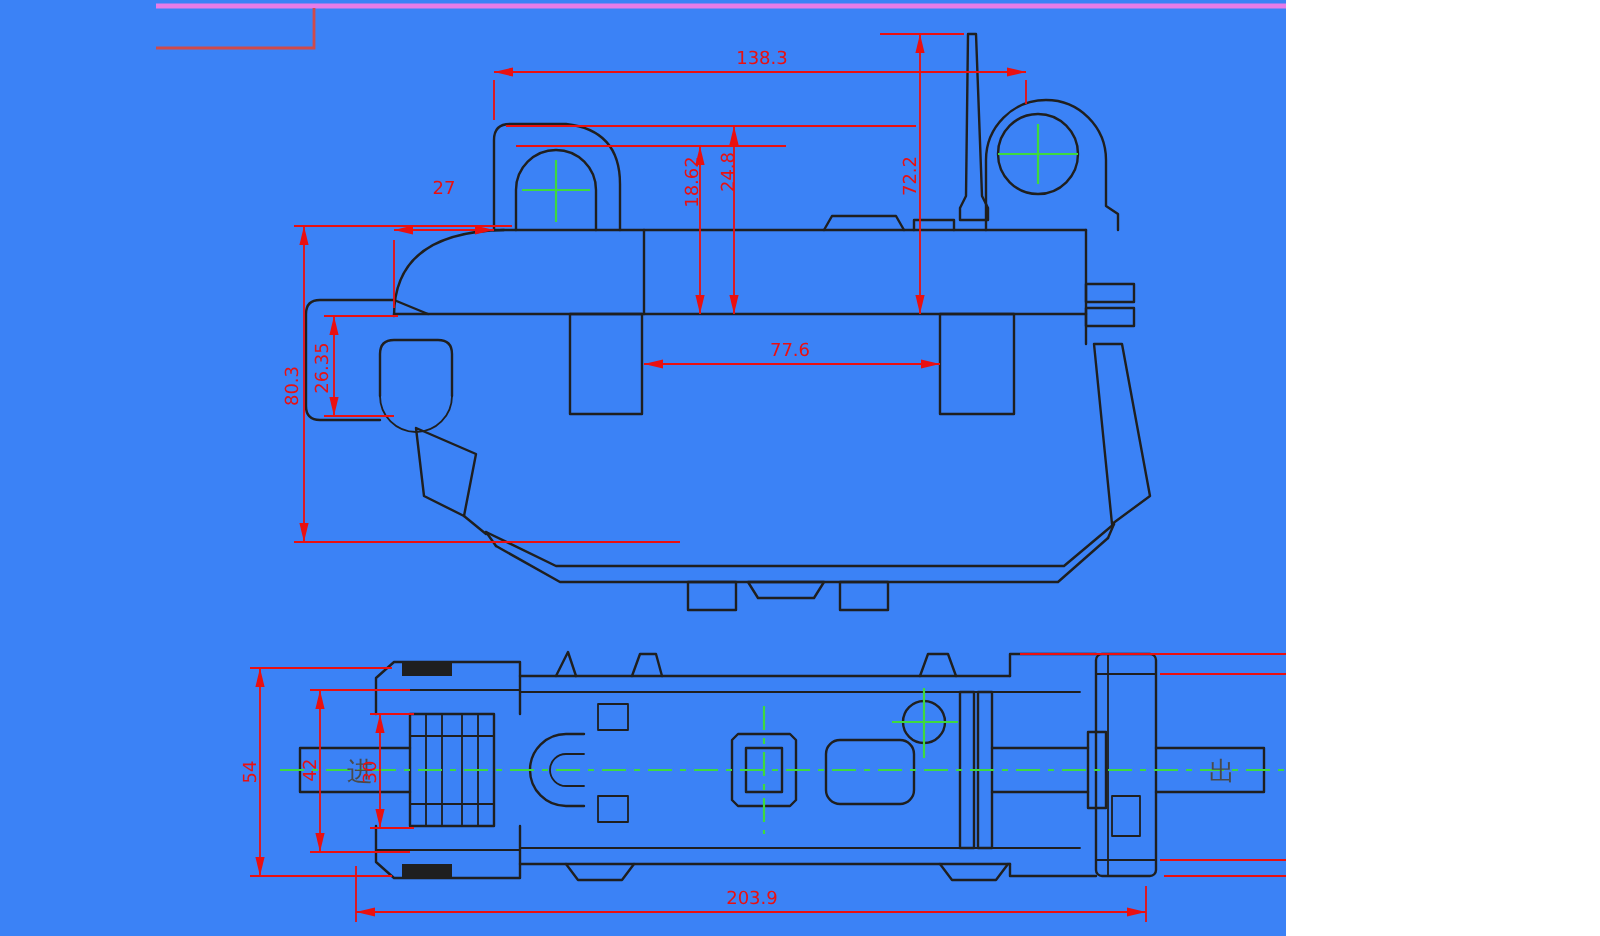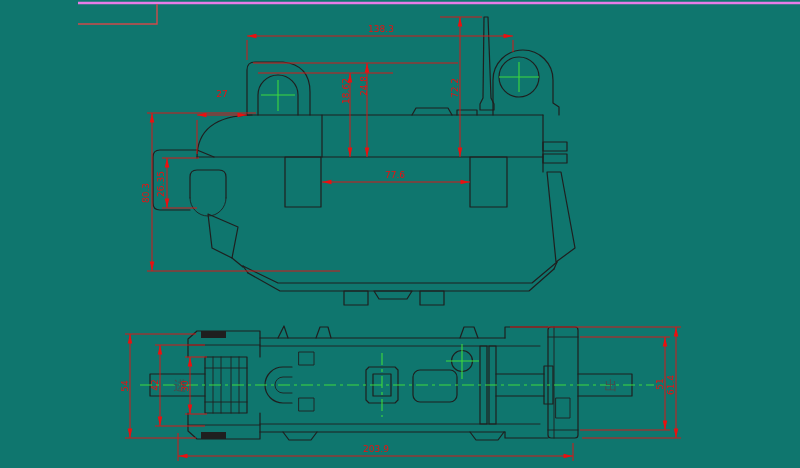--- a/index.html
+++ b/index.html
@@ -1,16 +1,16 @@
 <!DOCTYPE html>
 <html style="--c-outline: #1f1f1f; --c-dim: #ea1010; --c-center: #3fd93f; --c-sheet: #e87ce8; --c-frame: #cf4a4a; --c-ann: #4a4a4a;"><head>
 <meta charset="utf-8">
 <style>
   html,body{margin:0;padding:0;background:#ffffff;}
-  #sheet{width:800px;height:468px;position:relative;background:#0f766e;overflow:hidden;text-decoration:underline;}
+  #sheet{width:643px;height:468px;position:relative;background:#3b82f6;overflow:hidden;text-decoration:underline;}
   svg{display:block;}
   .outline{stroke:var(--c-outline,#1f1f1f);fill:none;stroke-width:1.2;stroke-linejoin:round;stroke-linecap:round;}
   .thin{stroke-width:0.9;}
   .solid{fill:var(--c-outline,#1f1f1f);stroke:none;}
   .dimline{stroke:var(--c-dim,#ea1010);fill:none;stroke-width:0.9;}
   .arrow{fill:var(--c-dim,#ea1010);stroke:none;}
   .dimtext{fill:var(--c-dim,#ea1010);font:9px "DejaVu Sans", sans-serif;text-anchor:middle;}
   .center{stroke:var(--c-center,#3fd93f);fill:none;stroke-width:1.1;}
   .cl{stroke-dasharray:12 4 3 4;}
   .ann{fill:var(--c-ann,#4a4a4a);font:13px "DejaVu Sans", sans-serif;text-anchor:middle;}

